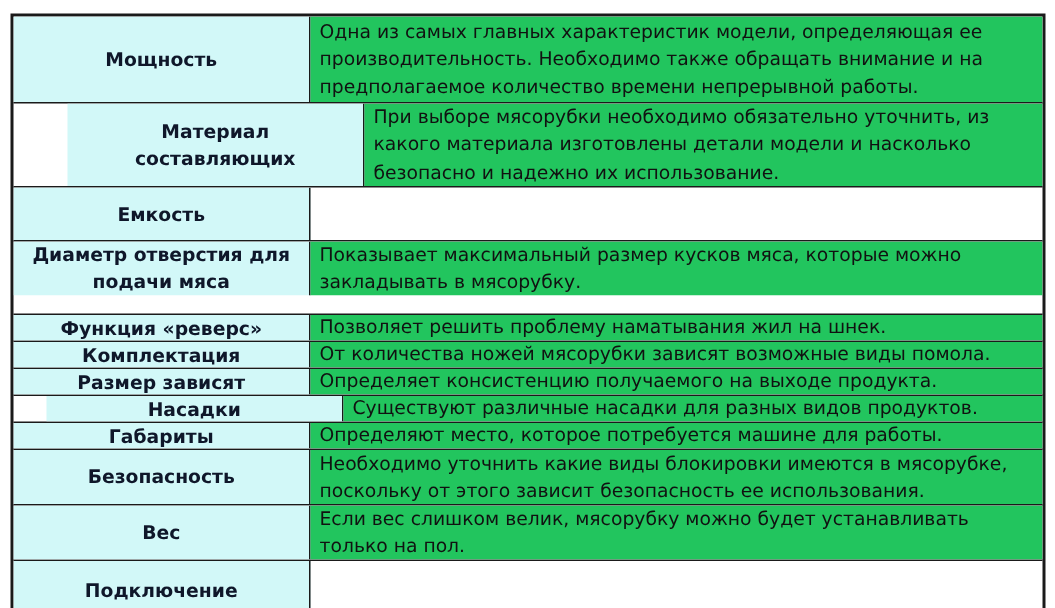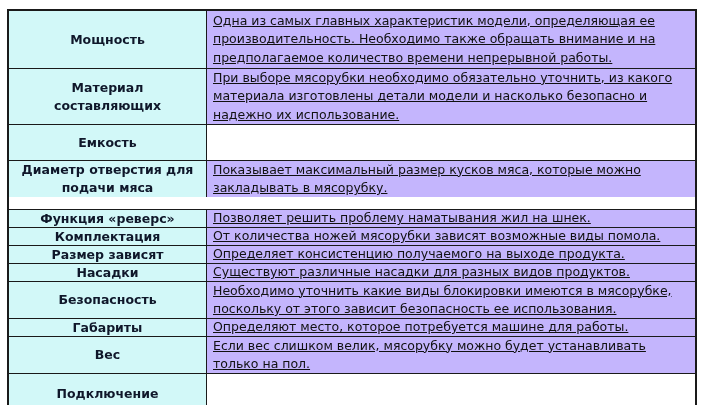--- a/index.html
+++ b/index.html
@@ -31,39 +31,38 @@
     justify-content: center;
     text-align: center;
     font-weight: bold;
     font-size: 12.5px;
     line-height: 18px;
     color: #0f172a;
     padding: 0 10px;
   }
   .cell-desc {
     flex: 1;
-    background: #c4b5fd;
+    background: #22c55e;
     font-size: 12.5px;
     line-height: 18.5px;
     color: #111111;
     padding: 0 8px 0 6px;
     display: flex;
     align-items: center;
-    text-decoration: underline;
   }
   .cell-desc span { display: block; }
   
   .r0  { height: 57px; }
-  .r1  { height: 56px; }
+  .r1  { height: 56px; padding-left: 36px; }
   .r2  { height: 36px; gap: 12px; }
   .r3  { height: 37px; }
   .r4  { height: 18px; margin-top: 12px; }
   .r5  { height: 18px; }
   .r6  { height: 18px; }
-  .r7  { height: 18px; }
+  .r7  { height: 18px; padding-left: 22px; }
   .r8  { height: 37px; }
   .r9  { height: 18px; }
   .r10 { height: 37px; }
   .r11 { height: 40px; }
   
   .r11 .cell-desc { align-items: flex-start; padding-top: 1px; }
 </style>
 </head>
 <body>
 
@@ -131,35 +130,35 @@
 
   <div class="row r7">
     <div class="cell-term">
         <span>Насадки</span>
       </div>
     <div class="cell-desc">
         <span>Существуют различные насадки для разных видов продуктов.</span>
       </div>
   </div>
 
+  <div class="row r9">
+    <div class="cell-term">
+        <span>Габариты</span>
+      </div>
+    <div class="cell-desc">
+        <span>Определяют место, которое потребуется машине для работы.</span>
+      </div>
+  </div>
+
   <div class="row r8">
     <div class="cell-term">
         <span>Безопасность</span>
       </div>
     <div class="cell-desc">
         <span>Необходимо уточнить какие виды блокировки имеются в мясорубке, поскольку от этого зависит безопасность ее использования.</span>
-      </div>
-  </div>
-
-  <div class="row r9">
-    <div class="cell-term">
-        <span>Габариты</span>
-      </div>
-    <div class="cell-desc">
-        <span>Определяют место, которое потребуется машине для работы.</span>
       </div>
   </div>
 
   <div class="row r10">
     <div class="cell-term">
         <span>Вес</span>
       </div>
     <div class="cell-desc">
         <span>Если вес слишком велик, мясорубку можно будет устанавливать только на пол.</span>
       </div>

